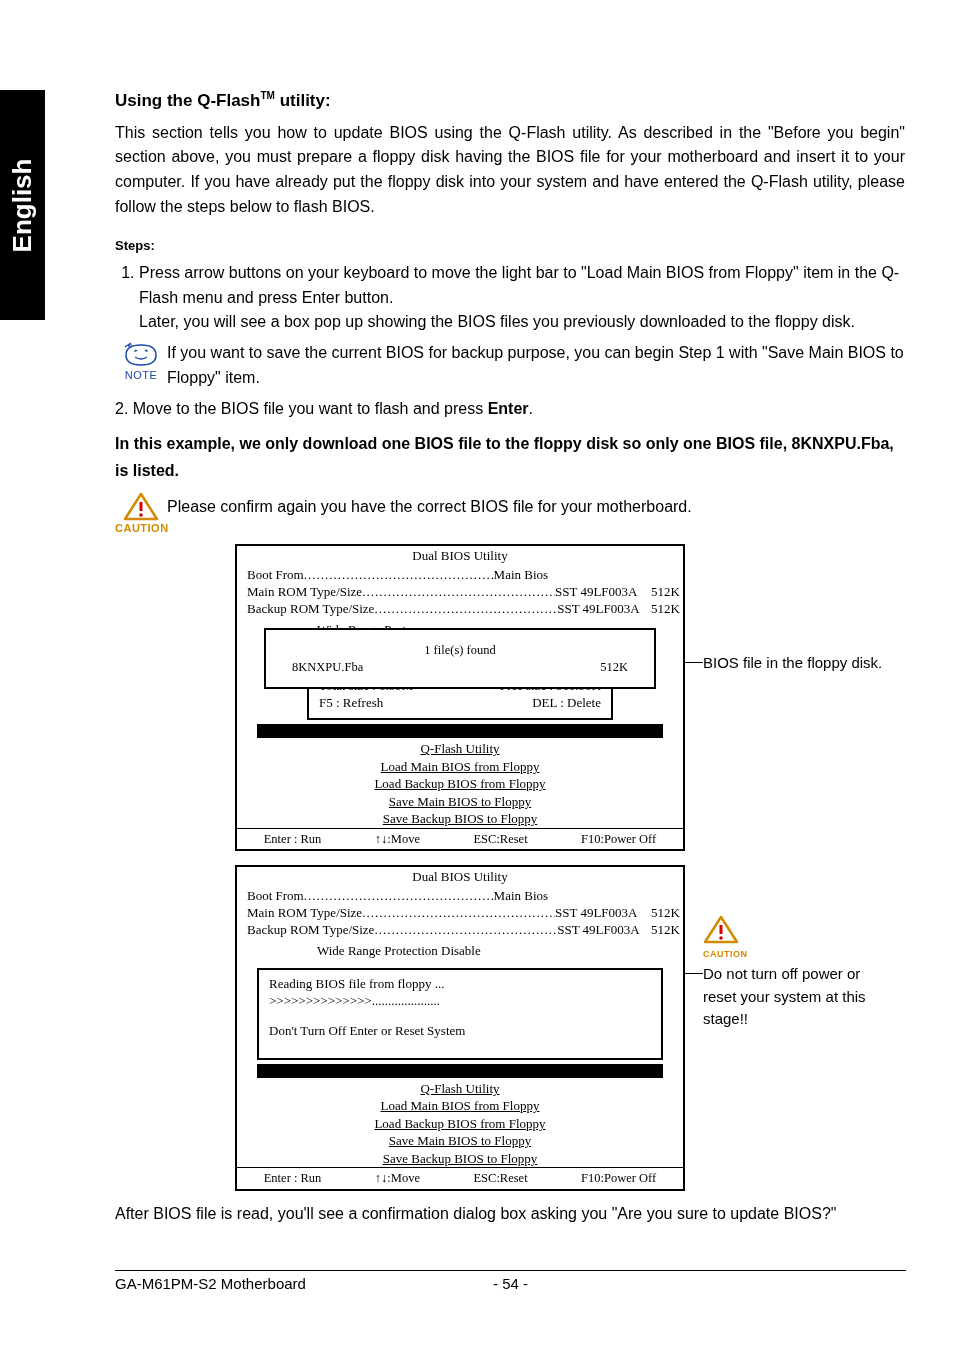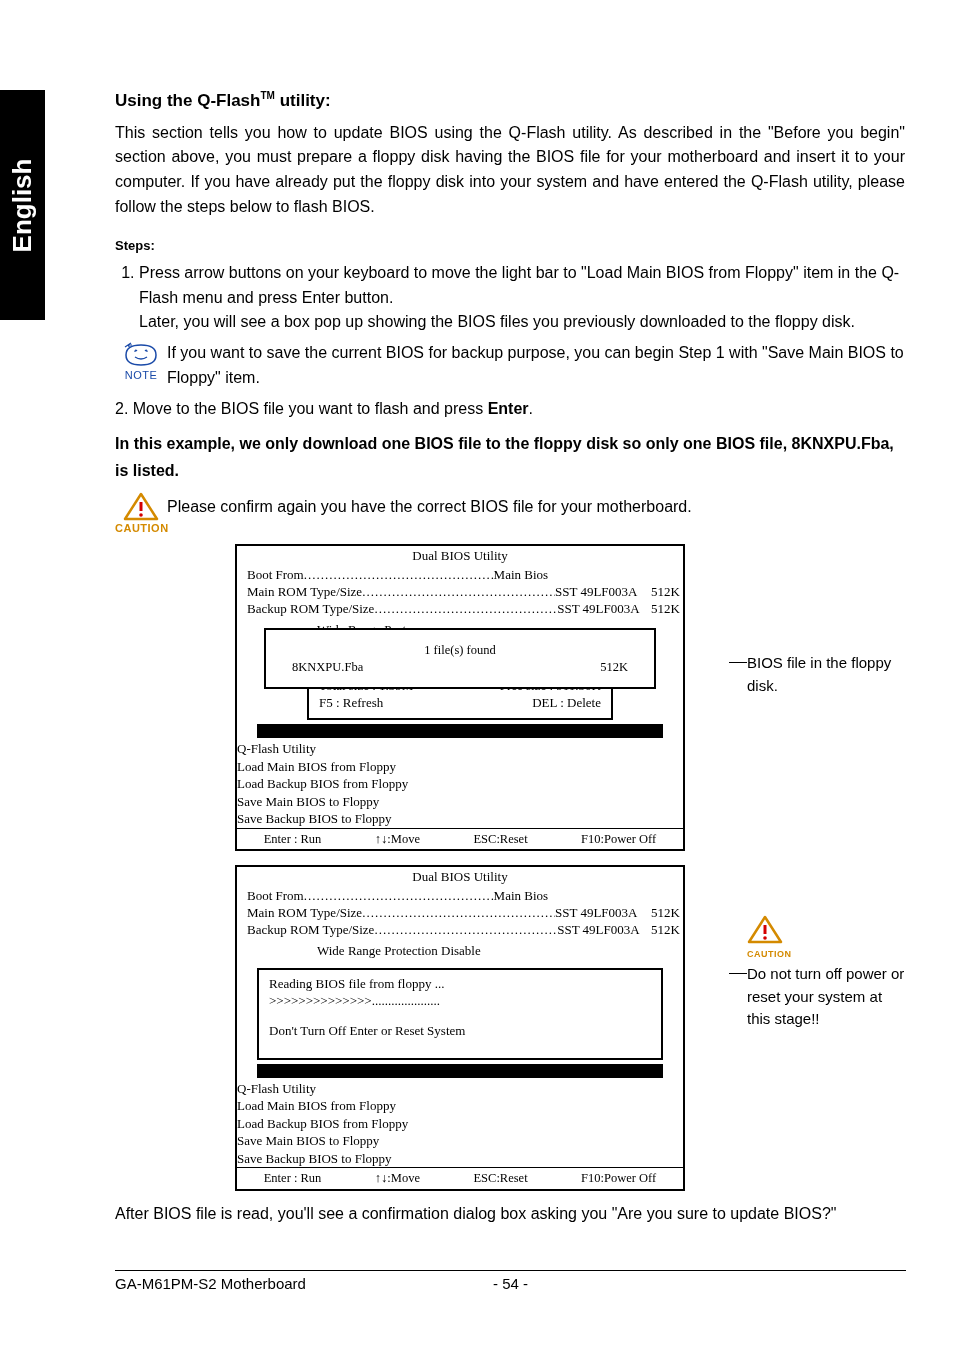--- a/index.html
+++ b/index.html
@@ -42,21 +42,21 @@
   .steps-heading { font-size: 13px; font-weight: bold; margin: 18px 0 8px 0; }
   ol.steps { margin: 0; padding-left: 24px; }
   ol.steps li { font-size: 16px; line-height: 1.55; margin-bottom: 4px; }
   .note-row { display: flex; align-items: flex-start; margin: 6px 0 6px 0; }
   .note-icon { width: 52px; flex: 0 0 52px; text-align: center; font-size: 10px; }
   .note-icon svg { display: block; margin: 0 auto; }
   .note-icon .lbl { font-size: 11px; letter-spacing: 0.5px; }
   .bold { font-weight: bold; }
   .indent { margin-left: 24px; }
 
-  .bios-wrap { display: flex; align-items: flex-start; margin: 10px 0 14px 120px; gap: 44px; }
+  .bios-wrap { display: flex; align-items: flex-start; margin: 10px 0 14px 120px; }
   .bios-box {
     border: 2px solid #000;
     width: 450px;
     font-family: "Times New Roman", Times, serif;
     font-size: 13px;
     line-height: 1.3;
   }
   .bios-title { text-align: center; padding: 2px 0; }
   .bios-info { padding: 0 3px 4px 10px; }
   .bios-row { display: flex; white-space: nowrap; }
@@ -87,21 +87,21 @@
   }
   .inset-line { display: flex; justify-content: space-between; }
 
   .inset-progress {
     border: 2px solid #000;
     margin: 4px 20px 4px 20px;
     padding: 6px 10px;
     min-height: 92px;
   }
 
-  .bios-menu { padding-top: 2px; }
+  .bios-menu { text-align: center; padding-top: 2px; text-decoration: underline; }
   .bios-menu div { line-height: 1.35; }
   .bios-foot { display: flex; justify-content: space-around; border-top: 1px solid #000; padding: 2px 0; font-size: 12.5px; }
 
   .callout { margin-left: 18px; font-size: 15px; line-height: 1.5; position: relative; }
   .callout .line {
     position: absolute; left: -18px; width: 18px; height: 0; border-top: 1px solid #000;
   }
 
   .after { font-size: 16px; margin: 4px 0 8px 0; }
   .footer {

